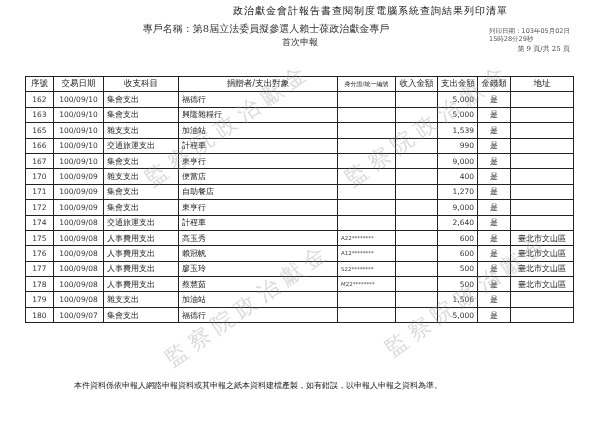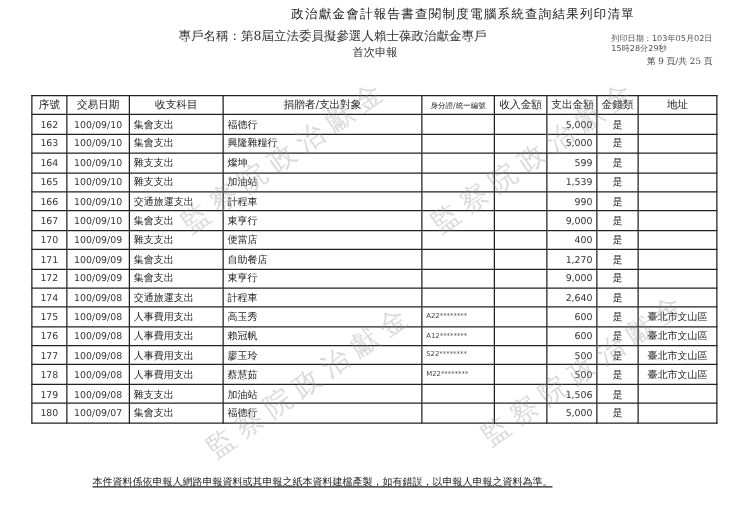--- a/index.html
+++ b/index.html
@@ -19,21 +19,21 @@
   td, th { border:1px solid #222; height:14.4px; padding:0 3px; white-space:nowrap;
            overflow:hidden; }
   th { font-weight:normal; text-align:center; font-size:8.5px; }
   th.small { font-size:6px; }
   td.c { text-align:center; }
   td.r { text-align:right; }
   td.num, td.date { font-family:"DejaVu Sans", sans-serif; font-size:7.5px; color:#333; }
   td.id { font-family:"DejaVu Sans", sans-serif; font-size:5.5px; color:#444; }
   tr.alt td { border-top:1.6px solid #222; }
   .footer { position:absolute; left:0; width:516px; top:380px; text-align:center;
-            font-size:8px; color:#222;text-decoration:underline; }
+            font-size:8px; color:#222; }
   .wm { position:absolute; color:rgba(150,150,150,0.35); font-size:22px;
         transform:rotate(-35deg); pointer-events:none; letter-spacing:6px; }
 </style>
 </head>
 <body>
 
 <div class="title">政治獻金會計報告書查閱制度電腦系統查詢結果列印清單</div>
 <div class="subtitle">專戶名稱：第8屆立法委員擬參選人賴士葆政治獻金專戶</div>
 <div class="subtitle2">首次申報</div>
 <div class="printdate">
@@ -83,31 +83,20 @@
         <td class="c num">163</td>
         <td class="c date">100/09/10</td>
         <td>集會支出</td>
         <td>興隆雜糧行</td>
         <td class="id"></td>
         <td class="r num"></td>
         <td class="r num">5,000</td>
         <td class="c">是</td>
         <td class="c"></td>
       </tr>
-      <tr class="alt">
-        <td class="c num">164</td>
-        <td class="c date">100/09/10</td>
-        <td>雜支支出</td>
-        <td>燦坤</td>
-        <td class="id"></td>
-        <td class="r num"></td>
-        <td class="r num">599</td>
-        <td class="c">是</td>
-        <td class="c"></td>
-      </tr>
       <tr>
         <td class="c num">165</td>
         <td class="c date">100/09/10</td>
         <td>雜支支出</td>
         <td>加油站</td>
         <td class="id"></td>
         <td class="r num"></td>
         <td class="r num">1,539</td>
         <td class="c">是</td>
         <td class="c"></td>

